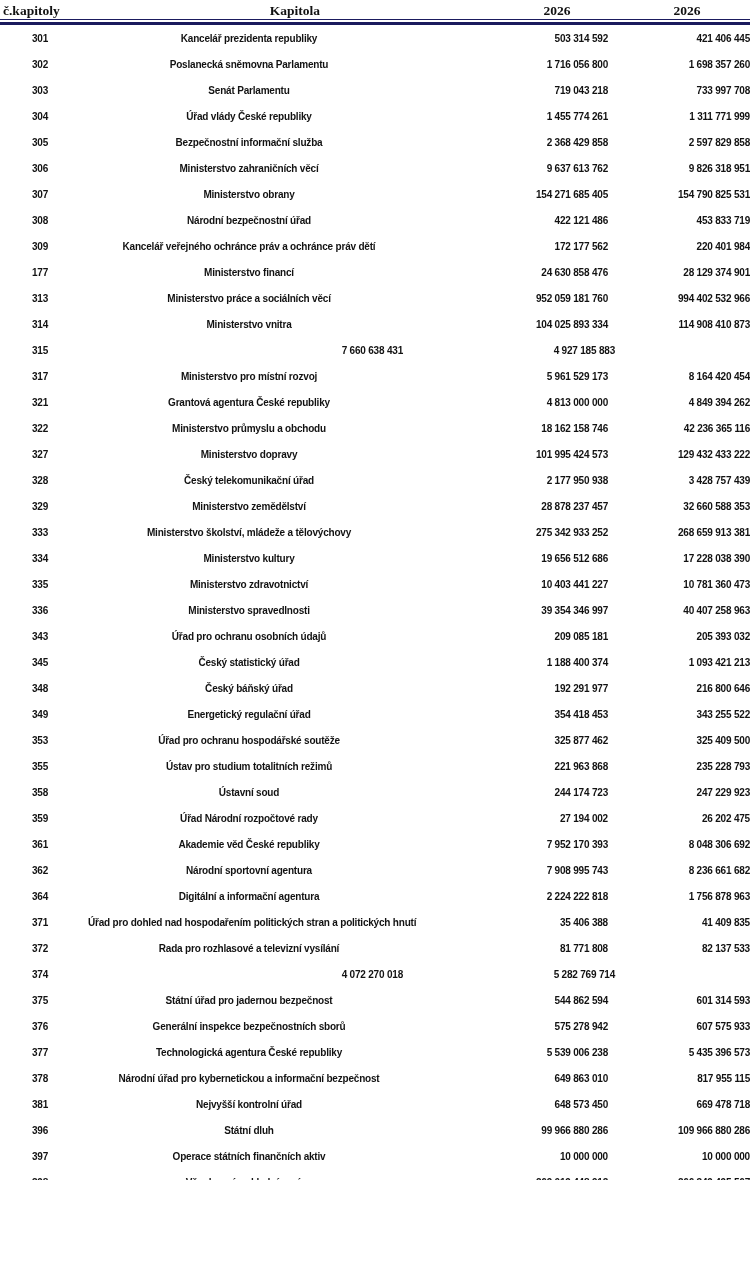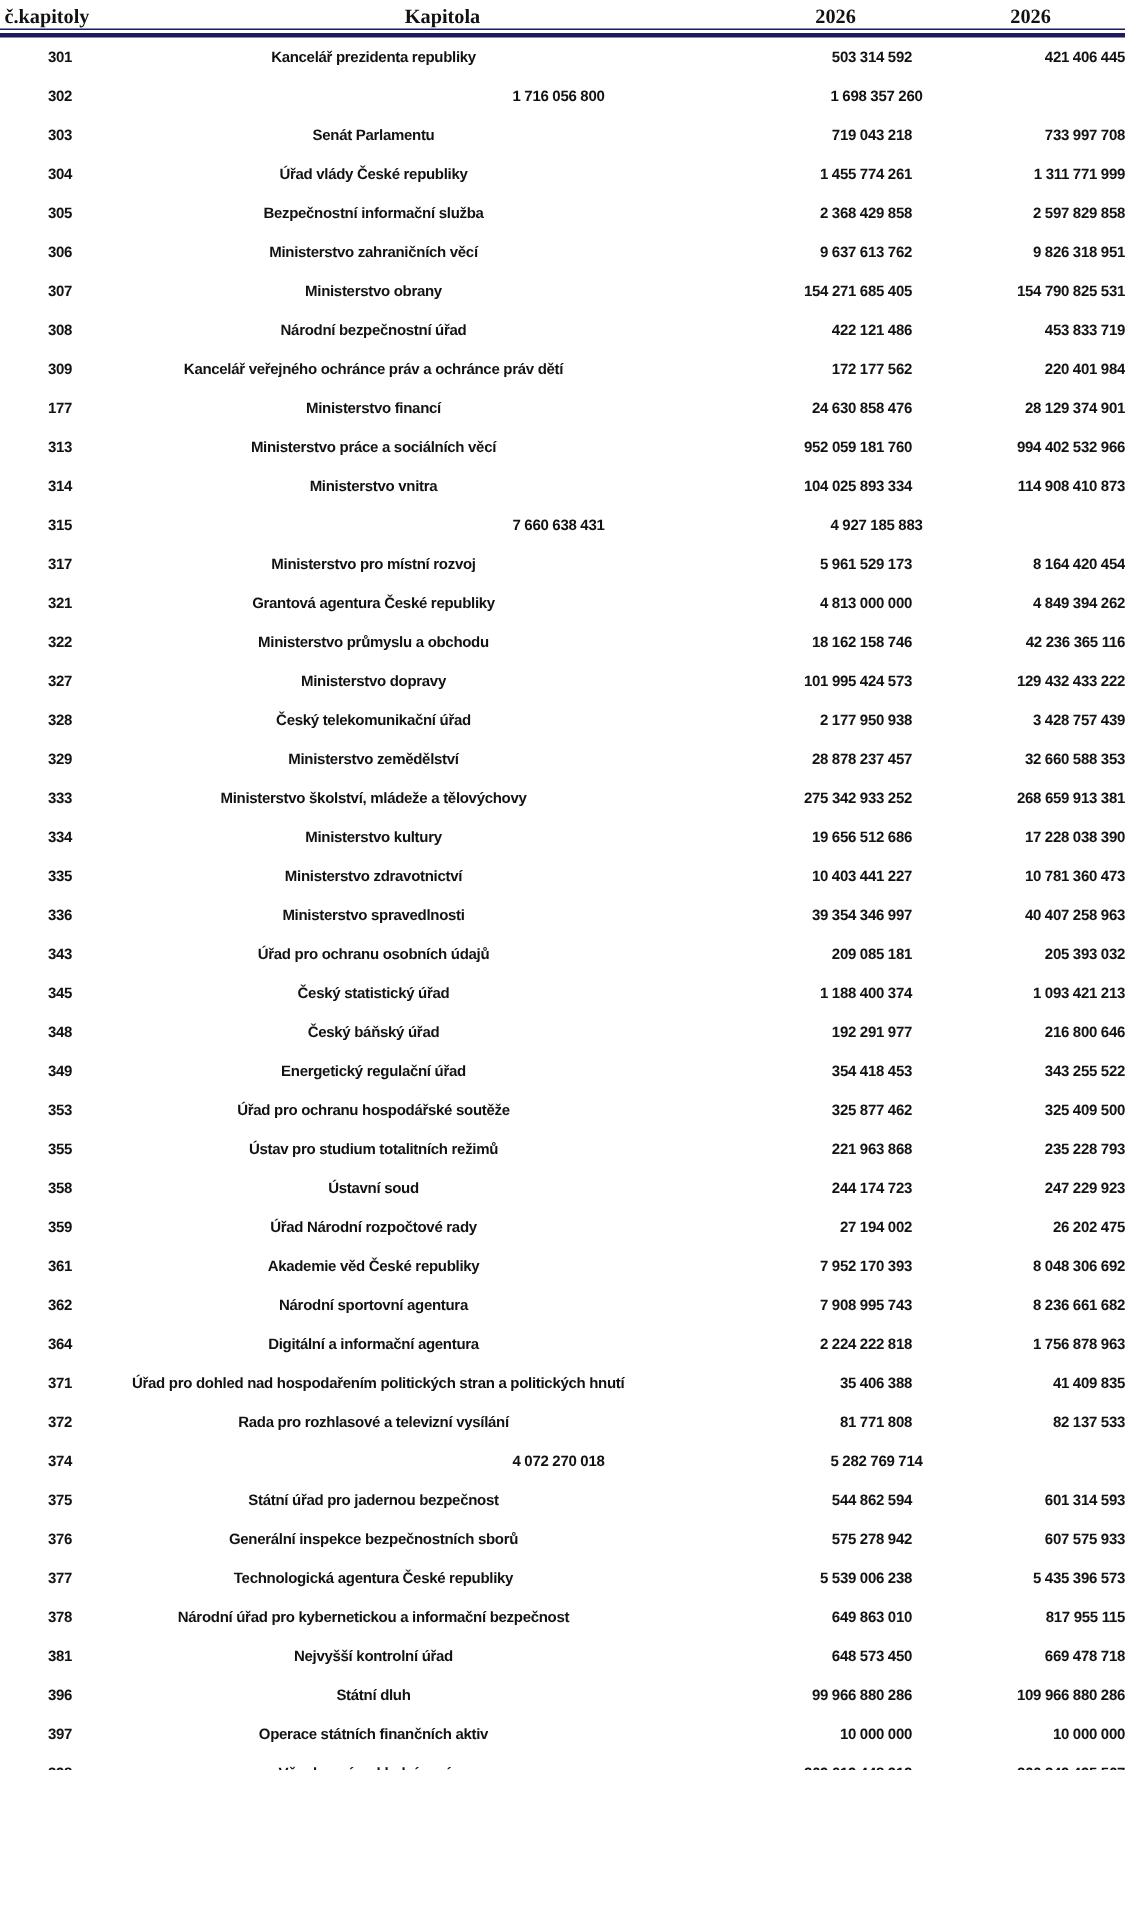--- a/index.html
+++ b/index.html
@@ -55,20 +55,21 @@
 
   <div id="table-body">
       <div class="grid-row row">
         <div class="c1">301</div>
         <div class="c2">Kancelář prezidenta republiky</div>
         <div class="c3">503 314 592</div>
         <div class="c4">421 406 445</div>
       </div>
       <div class="grid-row row">
         <div class="c1">302</div>
+        <div class="c2">Poslanecká sněmovna Parlamentu</div>
         <div class="c3">1 716 056 800</div>
         <div class="c4">1 698 357 260</div>
       </div>
       <div class="grid-row row">
         <div class="c1">303</div>
         <div class="c2">Senát Parlamentu</div>
         <div class="c3">719 043 218</div>
         <div class="c4">733 997 708</div>
       </div>
       <div class="grid-row row">

